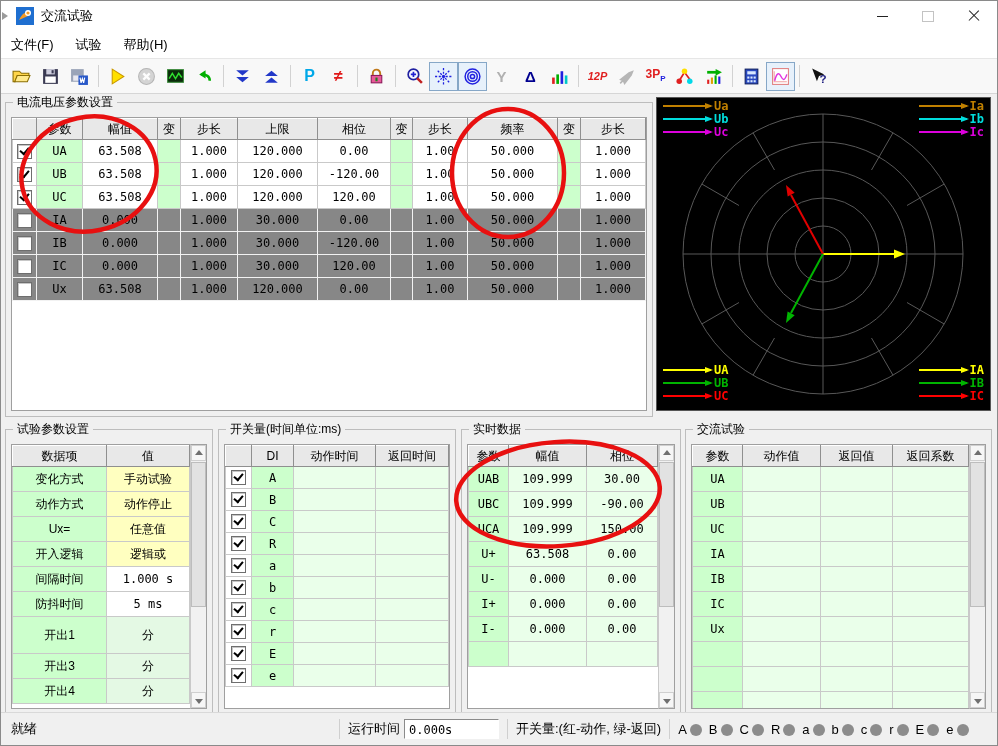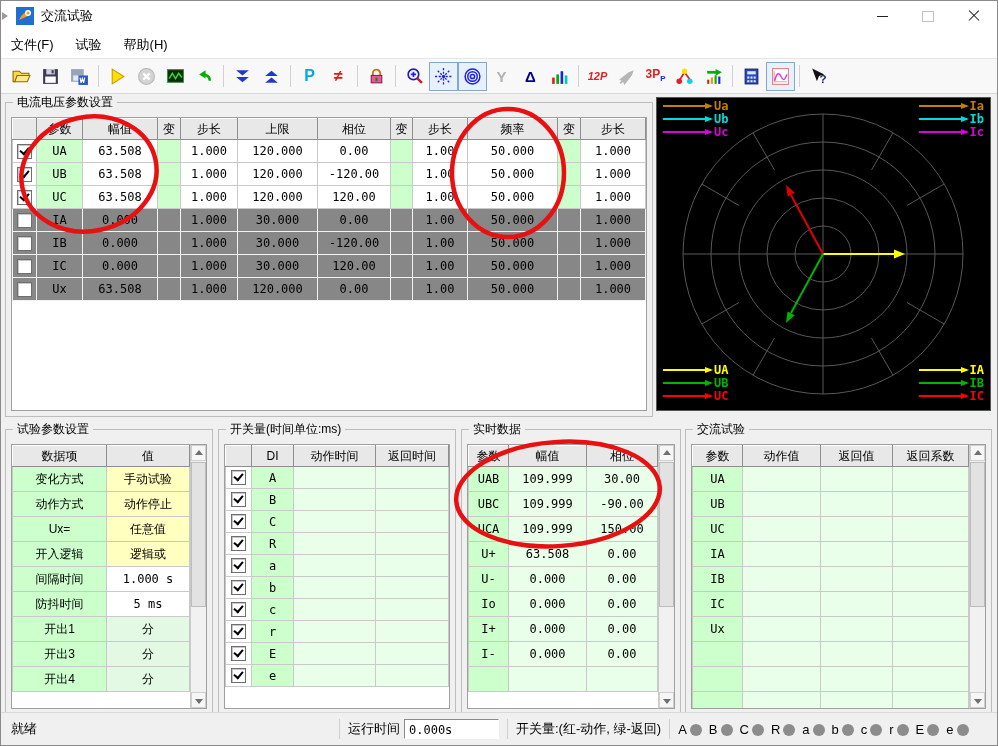--- a/index.html
+++ b/index.html
@@ -536,21 +536,21 @@
               <td class="cell-yellow">逻辑或</td>
             </tr>
           <tr style="height:25px">
               <td class="c-par">间隔时间</td>
               <td class="cell-white num">1.000 s</td>
             </tr>
           <tr style="height:25px">
               <td class="c-par">防抖时间</td>
               <td class="cell-white num">5 ms</td>
             </tr>
-          <tr style="height:25px">
+          <tr style="height:37px">
               <td class="c-par">开出1</td>
               <td class="cell-green">分</td>
             </tr>
           <tr style="height:21px">
               <td class="c-par">开出3</td>
               <td class="cell-green">分</td>
             </tr>
           <tr style="height:25px">
               <td class="c-par">开出4</td>
               <td class="cell-green">分</td>
@@ -686,25 +686,20 @@
               <td class="c-par">U+</td>
               <td class="c-val">63.508</td>
               <td class="c-val">0.00</td>
             </tr>
           <tr>
               <td class="c-par">U-</td>
               <td class="c-val">0.000</td>
               <td class="c-val">0.00</td>
             </tr>
           <tr>
-              <td class="c-par">Io</td>
-              <td class="c-val">0.000</td>
-              <td class="c-val">0.00</td>
-            </tr>
-          <tr>
               <td class="c-par">I+</td>
               <td class="c-val">0.000</td>
               <td class="c-val">0.00</td>
             </tr>
           <tr>
               <td class="c-par">I-</td>
               <td class="c-val">0.000</td>
               <td class="c-val">0.00</td>
             </tr>
           <tr>

